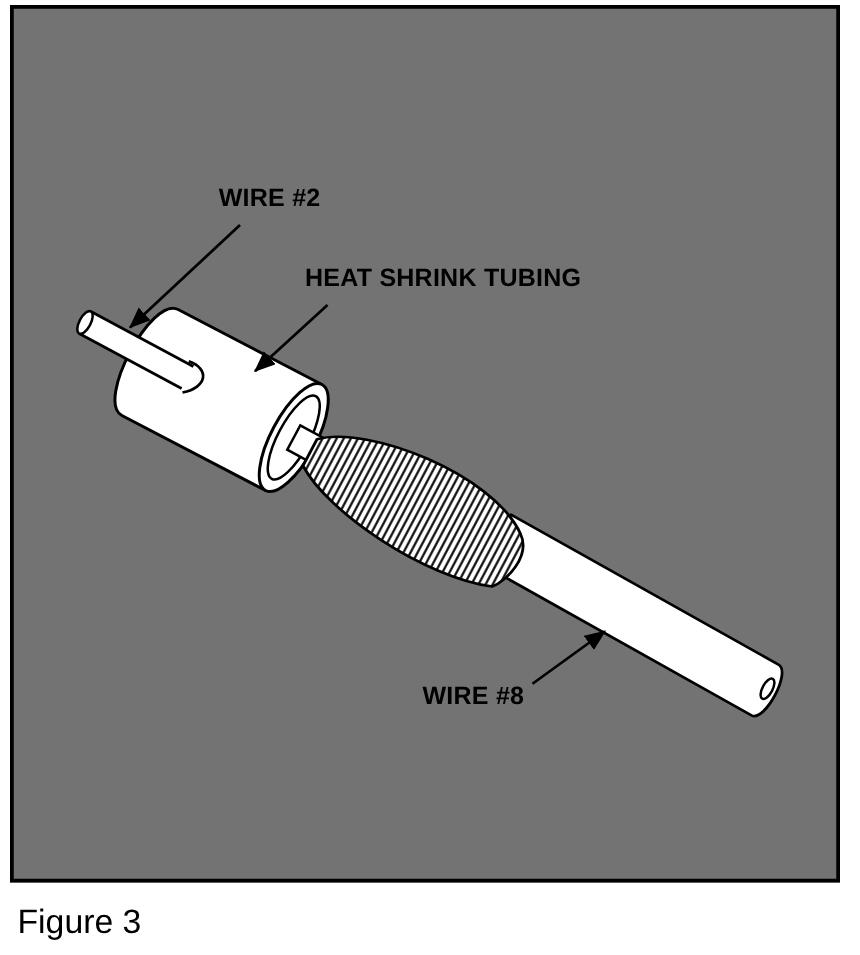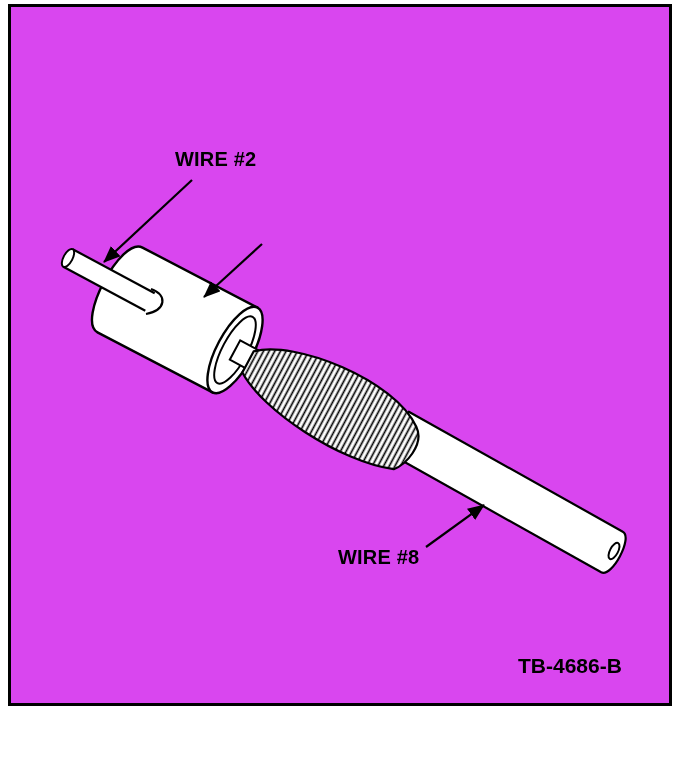--- a/index.html
+++ b/index.html
@@ -15,21 +15,21 @@
     background: #ffffff;
     overflow: hidden;
   }
   .frame {
     position: absolute;
     left: 8px;
     top: 4px;
     width: 658px;
     height: 696px;
     border: 3px solid #000000;
-    background: #d946ef;
+    background: #737373;
   }
   .frame svg {
     position: absolute;
     left: 0;
     top: 0;
     width: 658px;
     height: 696px;
   }
   .diagram-label {
     position: absolute;
@@ -115,20 +115,21 @@
 
       <g stroke="#000000" stroke-width="2.2" fill="none">
         <line x1="192" y1="180" x2="104" y2="262" marker-end="url(#arrowhead)"></line>
         <line x1="262" y1="244" x2="204" y2="297" marker-end="url(#arrowhead)"></line>
         <line x1="426" y1="547" x2="484" y2="505" marker-end="url(#arrowhead)"></line>
       </g>
     </svg>
 
     <div class="diagram-label label-wire2">WIRE #2</div>
 
+    <div class="diagram-label label-tubing">HEAT SHRINK TUBING</div>
 
     <div class="diagram-label label-wire1">WIRE #8</div>
 
-    <div class="ref-code">TB-4686-B</div>
   </div>
 
+  <div class="figure-caption">Figure 3</div>
 
 </div>
 
 </body></html>

